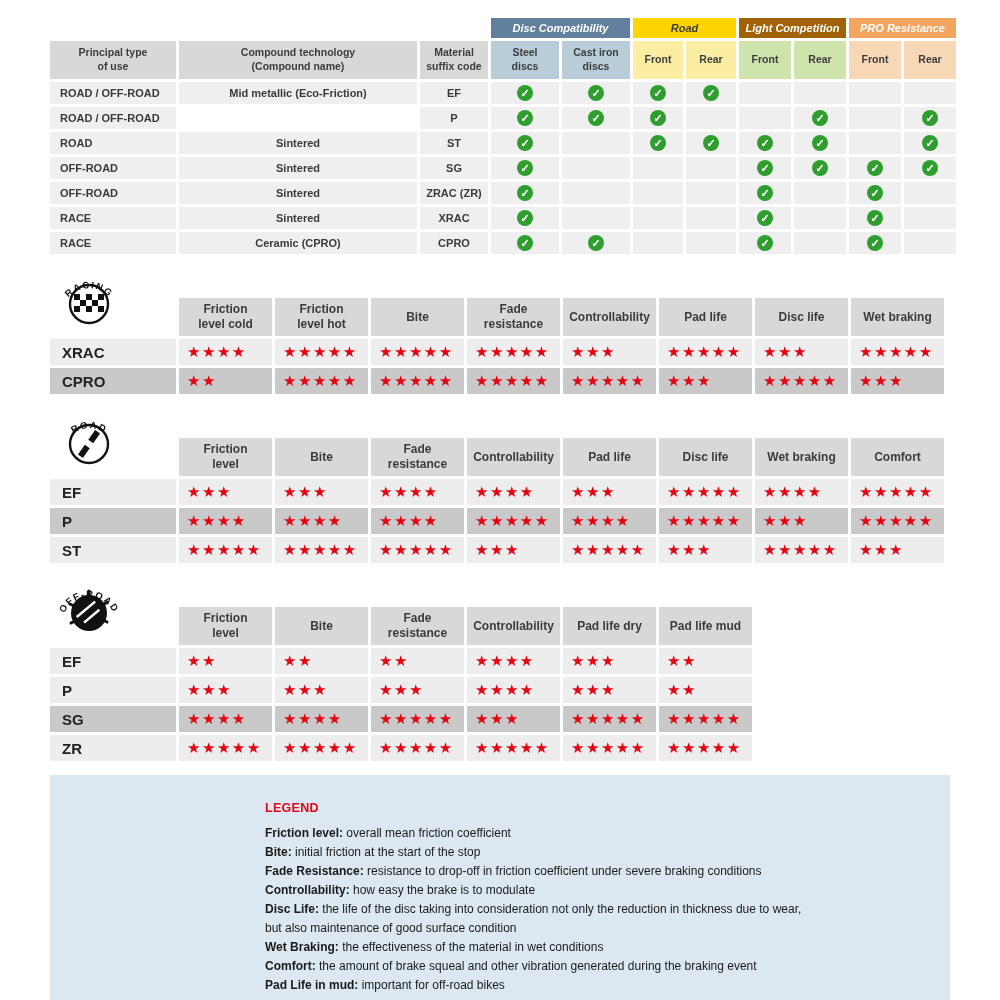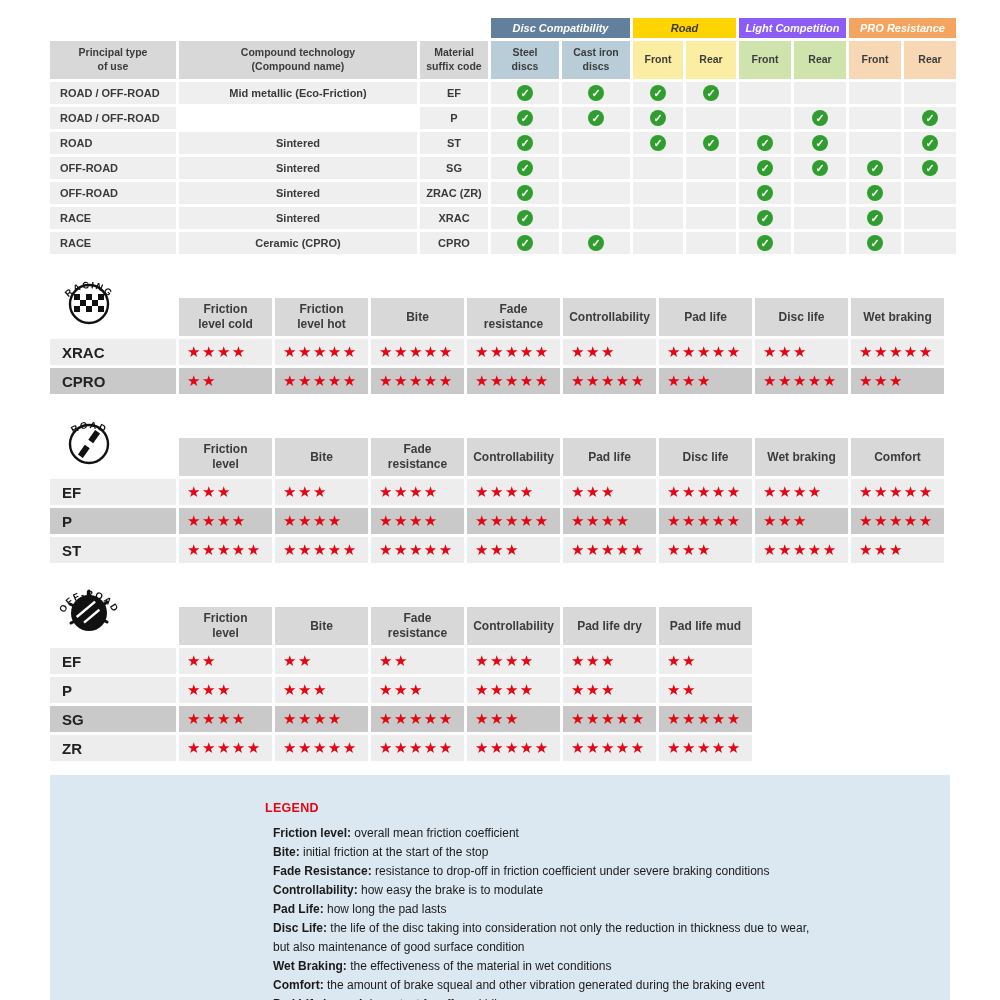--- a/index.html
+++ b/index.html
@@ -29,31 +29,31 @@
   .icon-cell svg{position:absolute;left:6px;top:-32px;}
   .row-light{background:var(--rowlight,#ededed);}
   .row-dark{background:var(--rowdark,#c9c9c9);}
   .perf-label{display:flex;align-items:center;padding-left:12px;font-size:15px;font-weight:bold;color:#222;}
   .perf-stars{display:flex;align-items:center;padding-left:8px;}
   .stars{color:var(--star,#e30613);font-size:15px;letter-spacing:1.5px;white-space:nowrap;}
 
   
   .legend{margin-top:14px;background:var(--legendbg,#dce8f1);padding:26px 40px 24px 215px;min-height:214px;}
   .legend-title{color:var(--star,#e30613);font-weight:bold;font-size:12.5px;margin-bottom:9px;letter-spacing:.3px;}
-  .legend-line{font-size:12px;line-height:19px;color:#1a1a1a;margin-left:8px;}
+  .legend-line{font-size:12px;line-height:19px;color:#1a1a1a;}
   .legend-term{font-weight:bold;display:inline;}
 </style>
 </head>
 <body>
 
 <div class="page">
   <div class="compat">
       <div class="group-cell" style="grid-area: 1 / 4 / auto / span 2; background: rgb(98, 128, 158); color: rgb(255, 255, 255);">Disc Compatibility</div>
       <div class="group-cell" style="grid-area: 1 / 6 / auto / span 2; background: rgb(255, 212, 0); color: rgb(60, 60, 60);">Road</div>
-      <div class="group-cell" style="grid-area: 1 / 8 / auto / span 2; background: #8b5cf6; color: rgb(255, 255, 255);">Light Competition</div>
+      <div class="group-cell" style="grid-area: 1 / 8 / auto / span 2; background: #a16207; color: rgb(255, 255, 255);">Light Competition</div>
       <div class="group-cell" style="grid-area: 1 / 10 / auto / span 2; background: rgb(243, 164, 95); color: rgb(255, 255, 255);">PRO Resistance</div>
       <div class="h-cell" style="grid-area: 2 / 1; background: rgb(216, 216, 216);">Principal type
 of use</div>
       <div class="h-cell" style="grid-area: 2 / 2; background: rgb(216, 216, 216);">Compound technology
 (Compound name)</div>
       <div class="h-cell" style="grid-area: 2 / 3; background: rgb(216, 216, 216);">Material
 suffix code</div>
       <div class="h-cell" style="grid-area: 2 / 4; background: rgb(185, 205, 216);">Steel
 discs</div>
       <div class="h-cell" style="grid-area: 2 / 5; background: rgb(185, 205, 216);">Cast iron
@@ -497,21 +497,20 @@
       </div>
   </div>
 
   <div class="legend">
     <div class="legend-title">LEGEND</div>
     <div>
         <div class="legend-line"><div class="legend-term">Friction level:</div> overall mean friction coefficient</div>
         <div class="legend-line"><div class="legend-term">Bite:</div> initial friction at the start of the stop</div>
         <div class="legend-line"><div class="legend-term">Fade Resistance:</div> resistance to drop-off in friction coefficient under severe braking conditions</div>
         <div class="legend-line"><div class="legend-term">Controllability:</div> how easy the brake is to modulate</div>
-        <div class="legend-line"><div class="legend-term">Pad Life:</div> how long the pad lasts</div>
         <div class="legend-line"><div class="legend-term">Disc Life:</div> the life of the disc taking into consideration not only the reduction in thickness due to wear,</div>
         <div class="legend-line">but also maintenance of good surface condition</div>
         <div class="legend-line"><div class="legend-term">Wet Braking:</div> the effectiveness of the material in wet conditions</div>
         <div class="legend-line"><div class="legend-term">Comfort:</div> the amount of brake squeal and other vibration generated during the braking event</div>
         <div class="legend-line"><div class="legend-term">Pad Life in mud:</div> important for off-road bikes</div>
       </div>
   </div>
 </div>
 
 </body></html>

